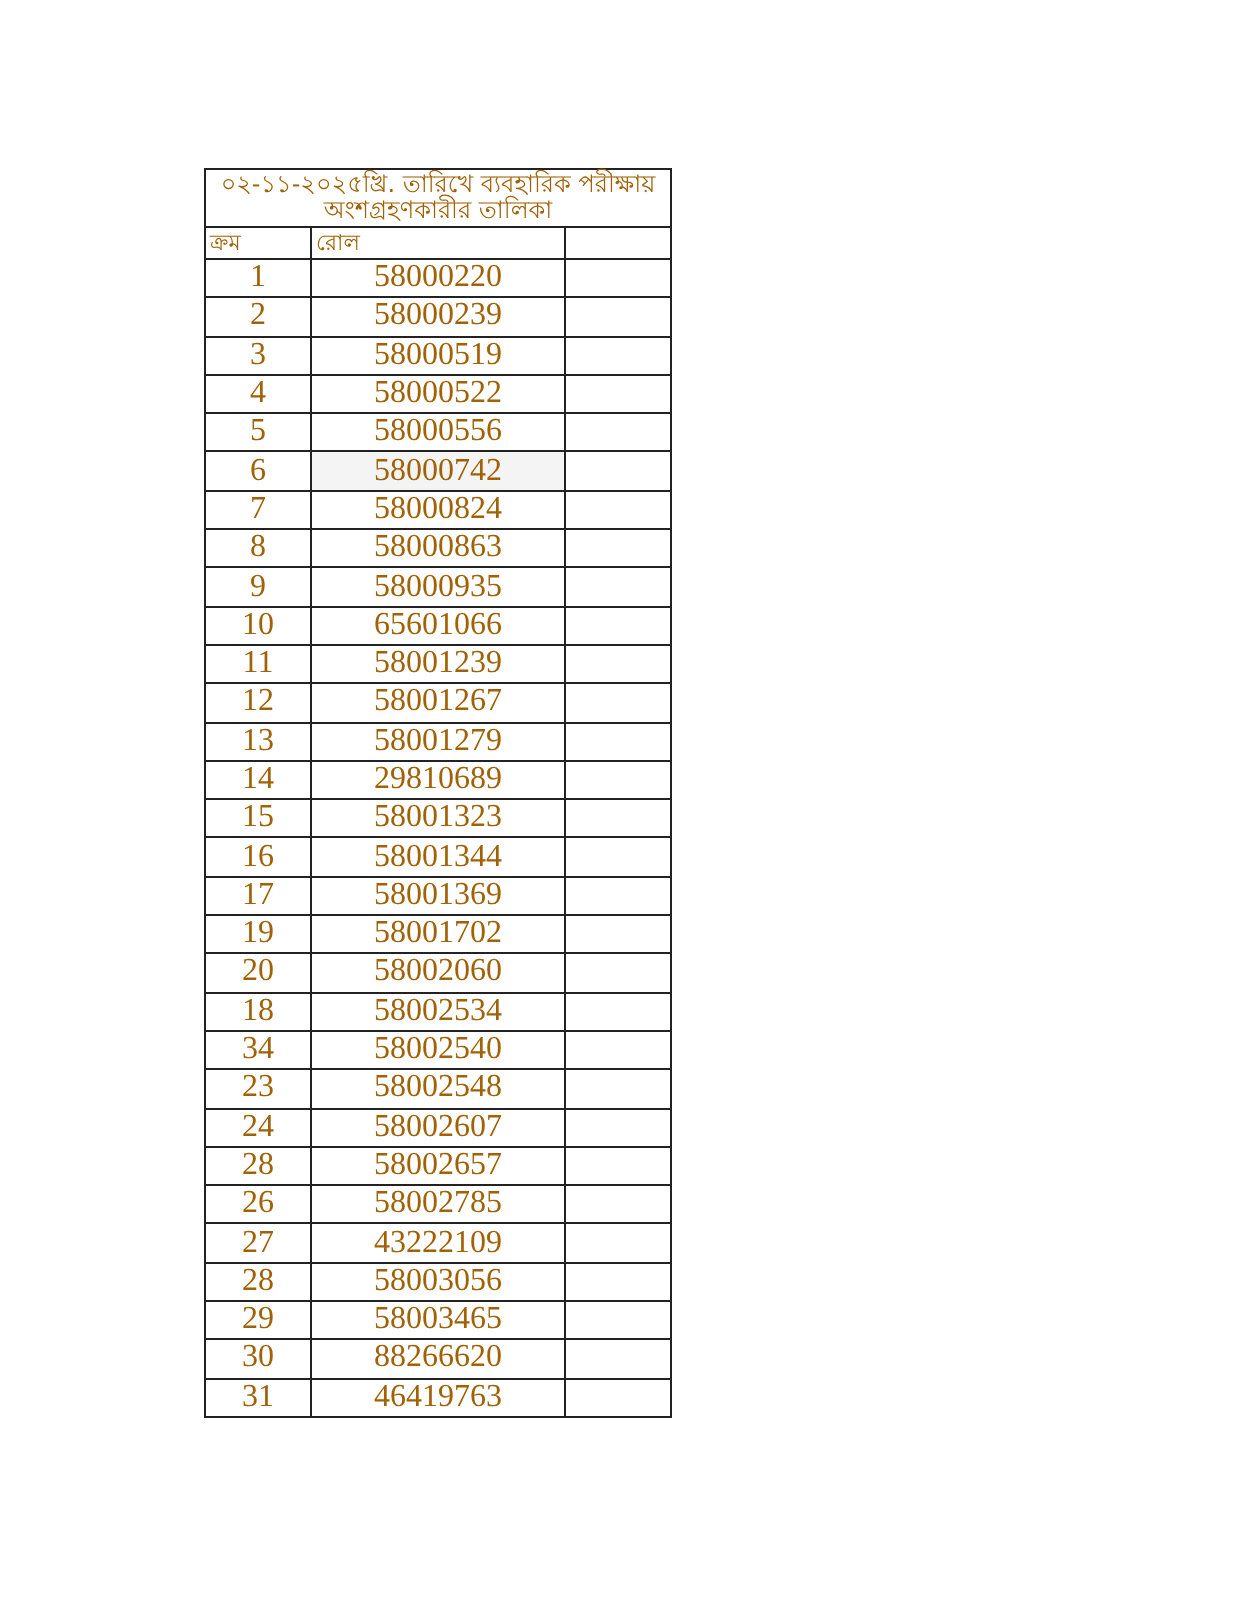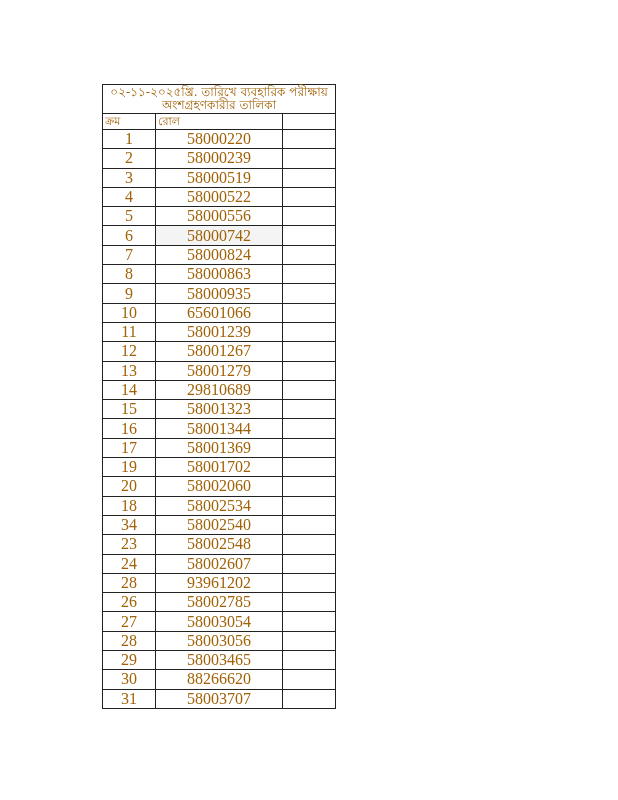--- a/index.html
+++ b/index.html
@@ -150,47 +150,47 @@
         <td class="roll">58002548</td>
         <td></td>
       </tr>
       <tr class="row">
         <td class="sn">24</td>
         <td class="roll">58002607</td>
         <td></td>
       </tr>
       <tr class="row">
         <td class="sn">28</td>
-        <td class="roll">93961202</td>
+        <td class="roll">58002657</td>
         <td></td>
       </tr>
       <tr class="row">
         <td class="sn">26</td>
         <td class="roll">58002785</td>
         <td></td>
       </tr>
       <tr class="row">
         <td class="sn">27</td>
-        <td class="roll">58003054</td>
+        <td class="roll">43222109</td>
         <td></td>
       </tr>
       <tr class="row">
         <td class="sn">28</td>
         <td class="roll">58003056</td>
         <td></td>
       </tr>
       <tr class="row">
         <td class="sn">29</td>
         <td class="roll">58003465</td>
         <td></td>
       </tr>
       <tr class="row">
         <td class="sn">30</td>
         <td class="roll">88266620</td>
         <td></td>
       </tr>
       <tr class="row">
         <td class="sn">31</td>
-        <td class="roll">58003707</td>
+        <td class="roll">46419763</td>
         <td></td>
       </tr>
     </tbody>
 </table>
 
 </body></html>

